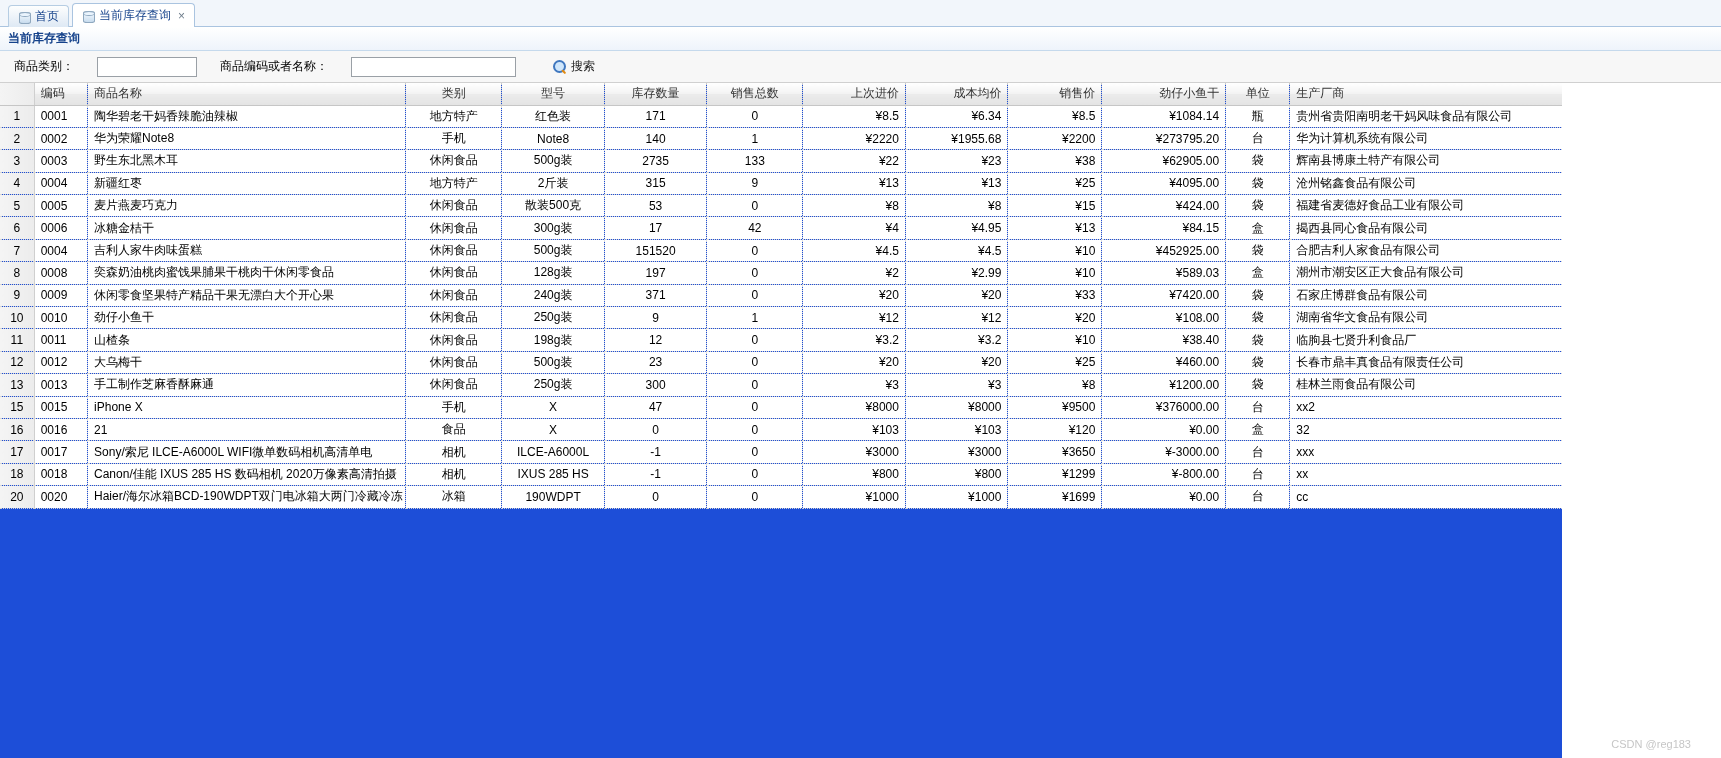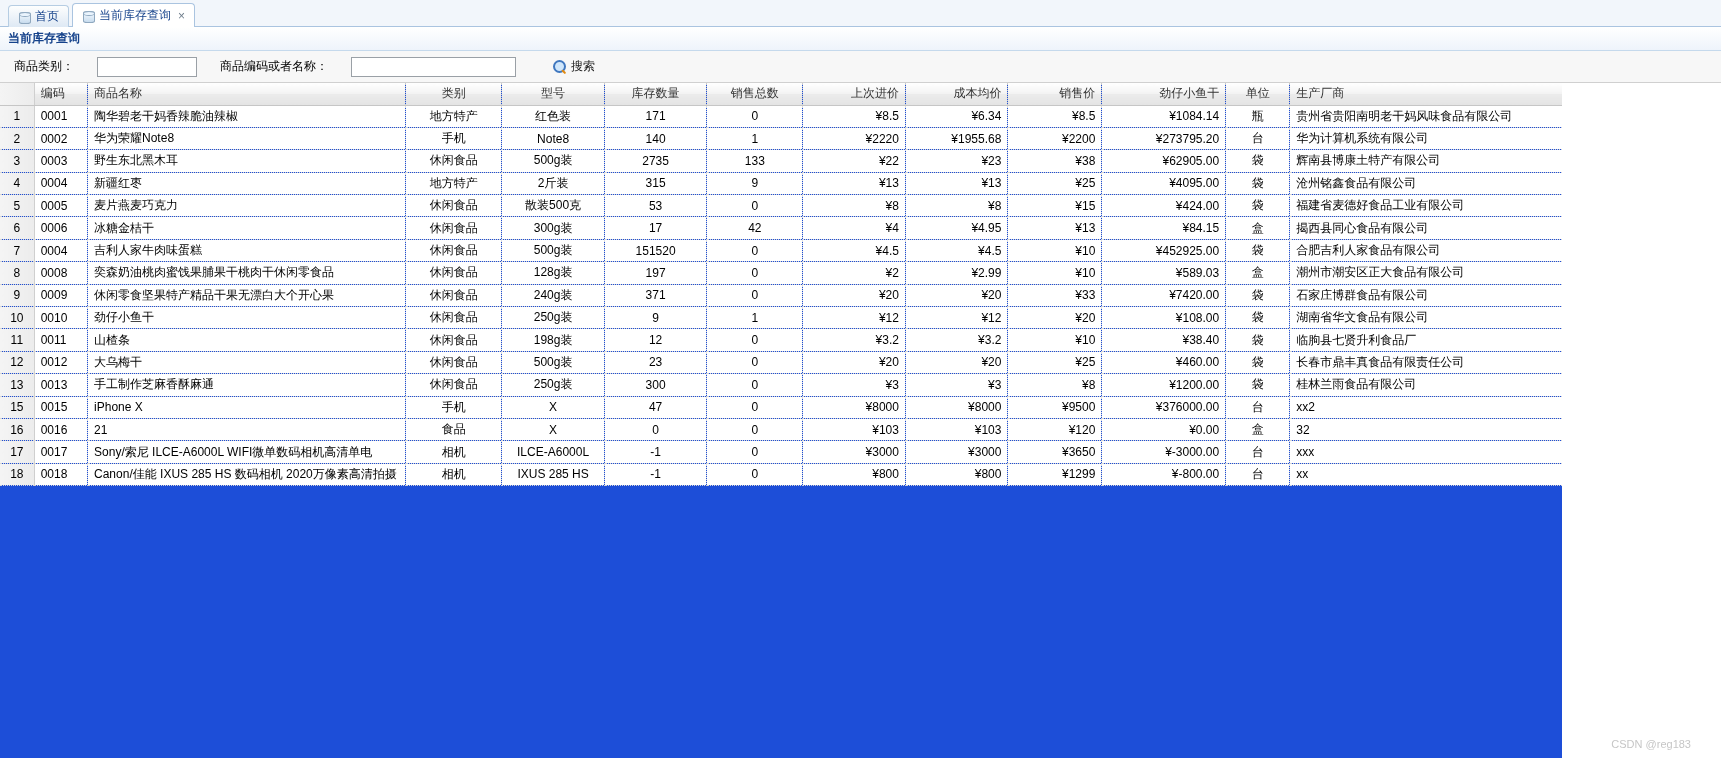--- a/index.html
+++ b/index.html
@@ -532,18 +532,33 @@
             <td class="c-c">IXUS 285 HS</td>
             <td class="c-c">-1</td>
             <td class="c-c">0</td>
             <td class="c-r">¥800</td>
             <td class="c-r">¥800</td>
             <td class="c-r">¥1299</td>
             <td class="c-r">¥-800.00</td>
             <td class="c-c">台</td>
             <td class="c-l">xx</td>
           </tr>
+          <tr>
+            <td class="rownum">20</td>
+            <td class="c-l">0020</td>
+            <td class="c-l">Haier/海尔冰箱BCD-190WDPT双门电冰箱大两门冷藏冷冻</td>
+            <td class="c-c">冰箱</td>
+            <td class="c-c">190WDPT</td>
+            <td class="c-c">0</td>
+            <td class="c-c">0</td>
+            <td class="c-r">¥1000</td>
+            <td class="c-r">¥1000</td>
+            <td class="c-r">¥1699</td>
+            <td class="c-r">¥0.00</td>
+            <td class="c-c">台</td>
+            <td class="c-l">cc</td>
+          </tr>
         </tbody>
     </table>
   </div>
 
   <div class="watermark">CSDN @reg183</div>
 </div>
 
 </body></html>

